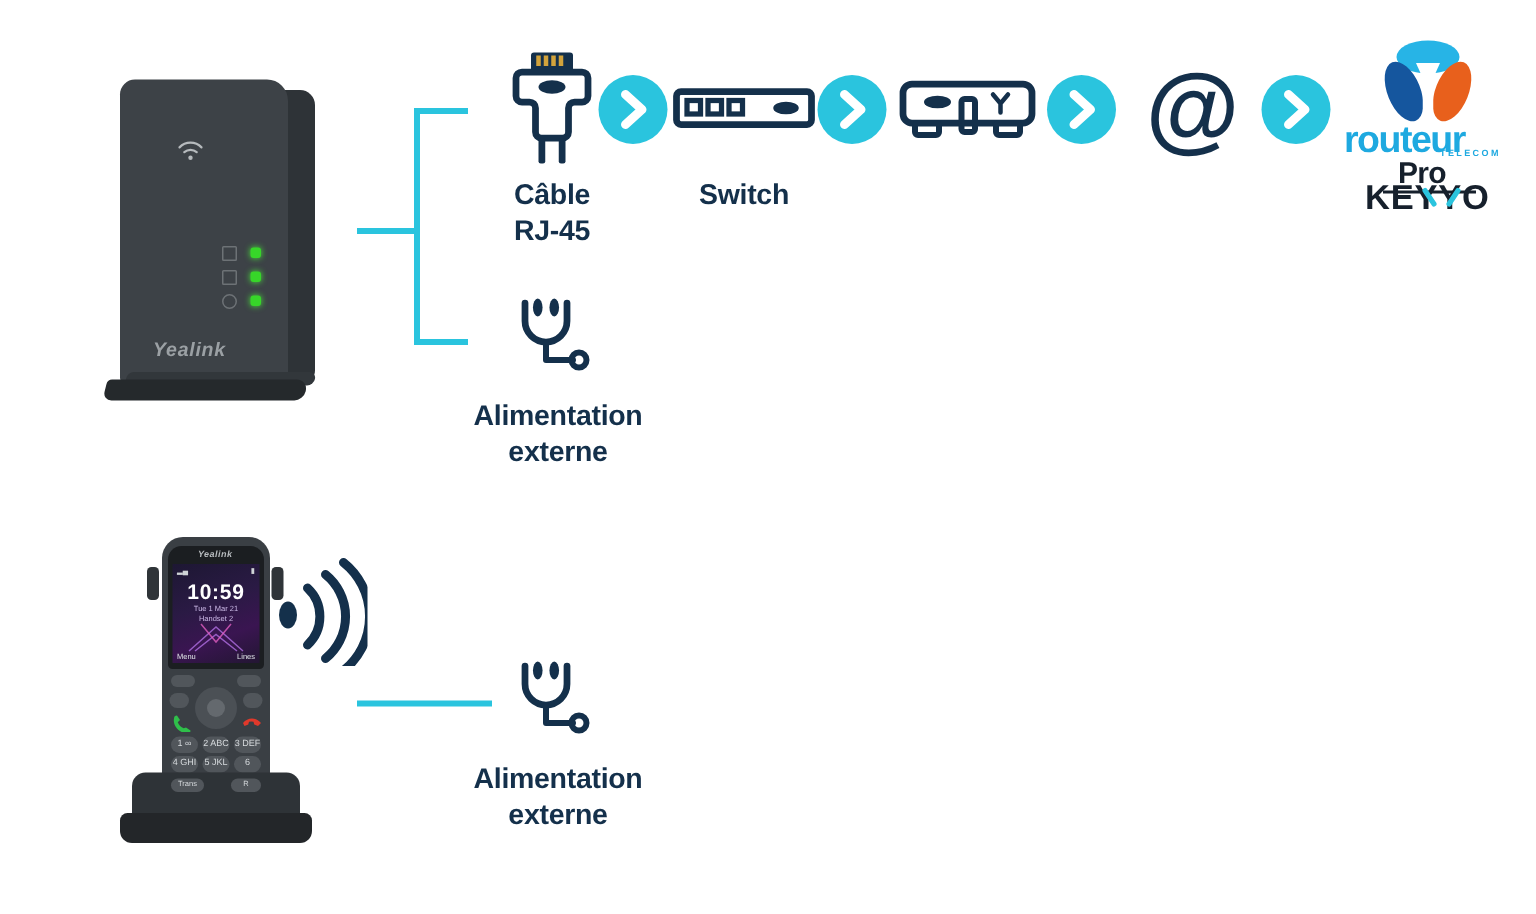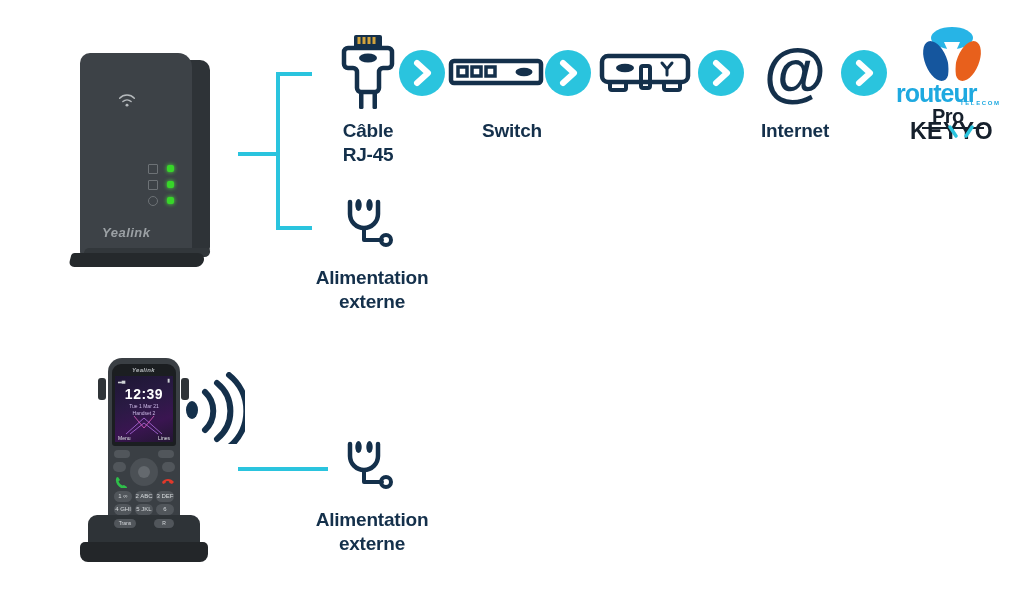--- a/index.html
+++ b/index.html
@@ -281,21 +281,21 @@
     </svg>
   </div>
 
   <svg class="abs" style="left:448px; top:55px;" width="96" height="36" viewBox="0 0 96 36">
     <rect x="3" y="6" width="90" height="22" rx="3" fill="none" stroke="#14304b" stroke-width="4.5"></rect>
     <rect x="10" y="12" width="9" height="9" fill="none" stroke="#14304b" stroke-width="3.5"></rect>
     <rect x="24" y="12" width="9" height="9" fill="none" stroke="#14304b" stroke-width="3.5"></rect>
     <rect x="38" y="12" width="9" height="9" fill="none" stroke="#14304b" stroke-width="3.5"></rect>
     <ellipse cx="76" cy="17" rx="8.5" ry="4.2" fill="#14304b"></ellipse>
   </svg>
-  <div class="lbl" style="left:452px; top:119px; width:120px;">Switch</div>
+  <div class="lbl" style="left:436px; top:119px; width:120px;">Switch</div>
 
   <div class="arrow-badge" style="left:545px; top:50px;">
     <svg width="46" height="46" viewBox="0 0 46 46">
       <path d="M18 13 L29 23 L18 33" fill="none" stroke="#ffffff" stroke-width="6" stroke-linecap="round" stroke-linejoin="round"></path>
     </svg>
   </div>
 
   <svg class="abs" style="left:598px; top:48px;" width="94" height="50" viewBox="0 0 94 50">
     <rect x="4" y="8" width="86" height="26" rx="6" fill="none" stroke="#14304b" stroke-width="4.5"></rect>
     <ellipse cx="27" cy="20" rx="9" ry="4.2" fill="#14304b"></ellipse>
@@ -307,21 +307,20 @@
 
   <div class="arrow-badge" style="left:698px; top:50px;">
     <svg width="46" height="46" viewBox="0 0 46 46">
       <path d="M18 13 L29 23 L18 33" fill="none" stroke="#ffffff" stroke-width="6" stroke-linecap="round" stroke-linejoin="round"></path>
     </svg>
   </div>
 
   <svg class="abs" style="left:760px; top:38px;" width="70" height="70" viewBox="0 0 70 70">
     <text x="35" y="56" font-family="'Liberation Sans', sans-serif" font-size="64" font-weight="bold" fill="#14304b" text-anchor="middle">@</text>
   </svg>
-  <div class="lbl" style="left:735px; top:119px; width:120px;">Internet</div>
 
   <div class="arrow-badge" style="left:841px; top:50px;">
     <svg width="46" height="46" viewBox="0 0 46 46">
       <path d="M18 13 L29 23 L18 33" fill="none" stroke="#ffffff" stroke-width="6" stroke-linecap="round" stroke-linejoin="round"></path>
     </svg>
   </div>
 
   <div class="logo-wrap" style="left:896px; top:26px; width:112px; height:116px;">
     <svg class="abs" style="left:18px; top:0;" width="76" height="62" viewBox="0 0 76 62">
       <ellipse cx="38" cy="12" rx="21" ry="11" fill="#27b4e6"></ellipse>
@@ -359,21 +358,21 @@
 
     <div class="hs-body" style="left:28px; top:6px; width:72px; height:190px;"></div>
 
     <div class="hs-screen-area" style="left:32px; top:12px; width:64px; height:82px;">
       <div class="hs-brand" style="left:20px; top:3px;">Yealink</div>
     </div>
 
     <div class="hs-screen" style="left:35px; top:24px; width:58px; height:66px;">
       <div class="hs-statbar" style="left:3px; top:1px;">▂▄</div>
       <div class="hs-statbar" style="right:3px; top:1px;">▮</div>
-      <div class="hs-time" style="top:10px;">12:39</div>
+      <div class="hs-time" style="top:10px;">10:59</div>
       <div class="hs-sub" style="top:27px;">Tue 1 Mar 21</div>
       <div class="hs-sub" style="top:34px;">Handset 2</div>
       <svg class="abs" style="left:9px; top:38px;" width="40" height="22" viewBox="0 0 40 22">
         <path d="M2 20 L20 4 L38 20 M6 20 L20 9 L34 20" stroke="#a868d8" stroke-width="1" fill="none" opacity="0.85"></path>
         <path d="M10 2 L20 14 L30 2" stroke="#e05ec0" stroke-width="1" fill="none" opacity="0.8"></path>
       </svg>
       <div class="hs-soft" style="left:3px; bottom:1px;">Menu</div>
       <div class="hs-soft" style="right:3px; bottom:1px;">Lines</div>
     </div>
 

